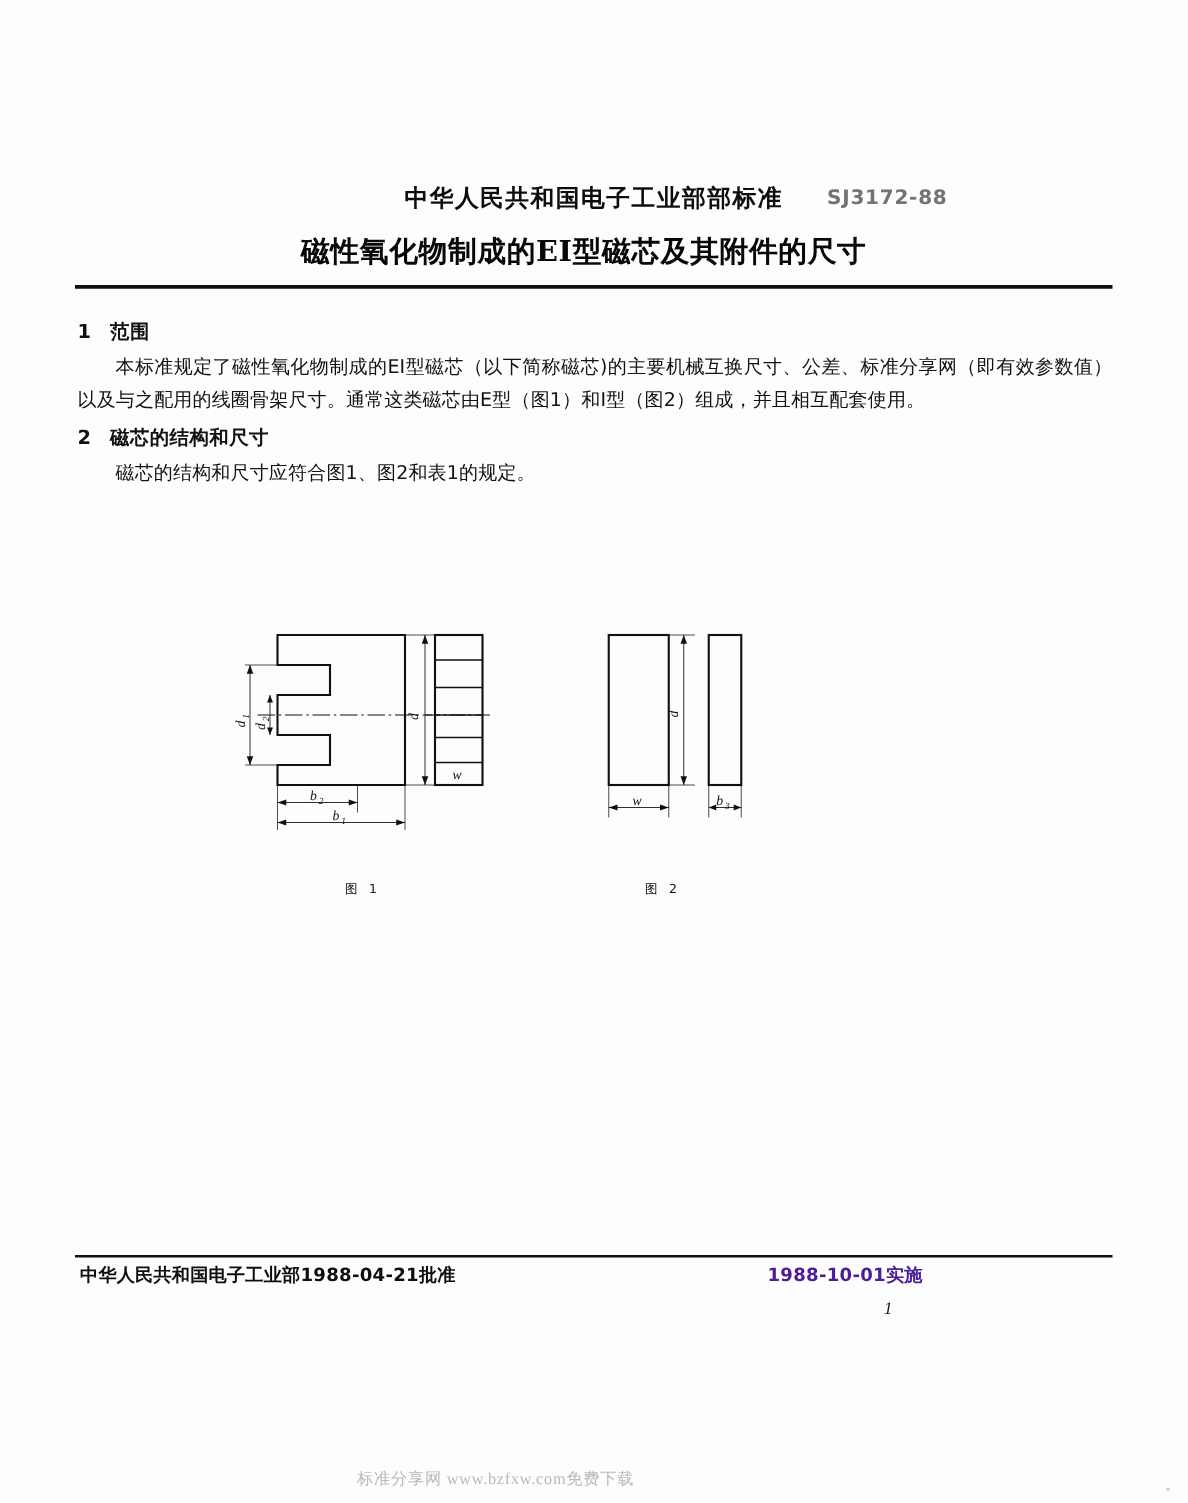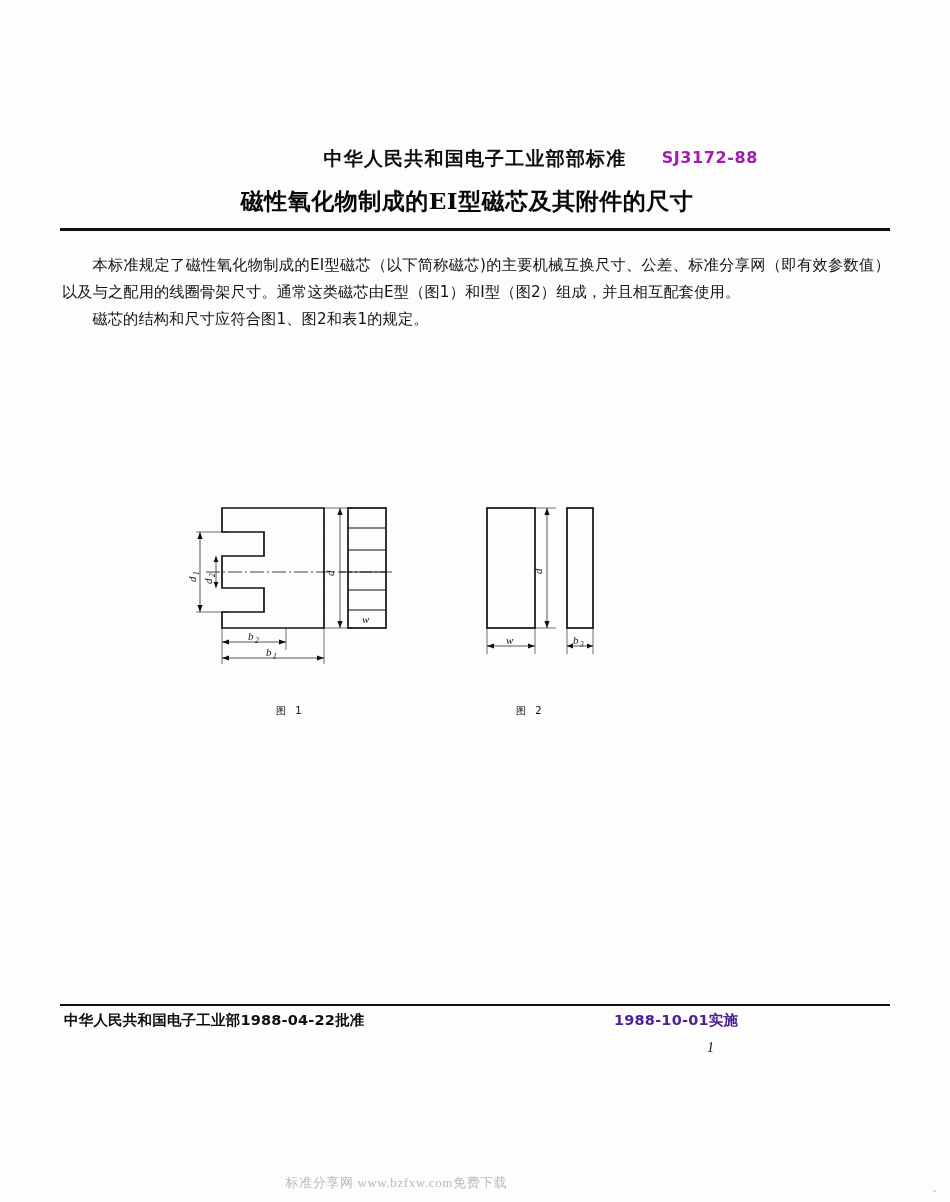--- a/index.html
+++ b/index.html
@@ -38,21 +38,21 @@
   }
 
   .std-number {
     position: absolute;
     top: 148px;
     right: 192px;
     font-family: "DejaVu Sans", "Liberation Sans", sans-serif;
     font-weight: bold;
     font-size: 16px;
     letter-spacing: 0.6px;
-    color: #a21caf;
+    color: #737373;
   }
 
   .doc-title {
     position: absolute;
     top: 186px;
     left: 0;
     width: 934px;
     text-align: center;
     font-family: "DejaVu Serif", "Liberation Serif", serif;
     font-weight: bold;
@@ -212,24 +212,30 @@
   <div class="org-line">中华人民共和国电子工业部部标准</div>
 
   <div class="std-number">SJ3172-88</div>
 
   <div class="doc-title">磁性氧化物制成的EI型磁芯及其附件的尺寸</div>
 
   <div class="rule-title"></div>
 
   <div class="body-block">
 
+    <p class="sec-head">
+      <span class="num">1</span><span>范围</span>
+    </p>
 
     <p class="para">本标准规定了磁性氧化物制成的EI型磁芯（以下简称磁芯)的主要机械互换尺寸、公差、标准分享网（即有效参数值）以及与之配用的线圈骨架尺寸。通常这类磁芯由E型（图1）和I型（图2）组成，并且相互配套使用。</p>
 
 
+    <p class="sec-head second">
+      <span class="num">2</span><span>磁芯的结构和尺寸</span>
+    </p>
 
     <p class="para">磁芯的结构和尺寸应符合图1、图2和表1的规定。</p>
   </div>
 
   <div class="figures">
 
     <svg class="fig-svg" width="950" height="250" viewBox="0 0 950 250">
 
       <g stroke="#111111" fill="none">
 
@@ -346,21 +352,21 @@
       </g>
     </svg>
   </div>
 
   <div class="fig-caption cap1">图 1</div>
 
   <div class="fig-caption cap2">图 2</div>
 
   <div class="rule-footer"></div>
 
-  <div class="footer-left">中华人民共和国电子工业部1988-04-22批准</div>
+  <div class="footer-left">中华人民共和国电子工业部1988-04-21批准</div>
 
   <div class="footer-right">1988-10-01实施</div>
 
   <div class="page-number">1</div>
 
   <div class="watermark">标准分享网 www.bzfxw.com免费下载</div>
 
   <div class="corner-mark">▪</div>
 </div>
 

